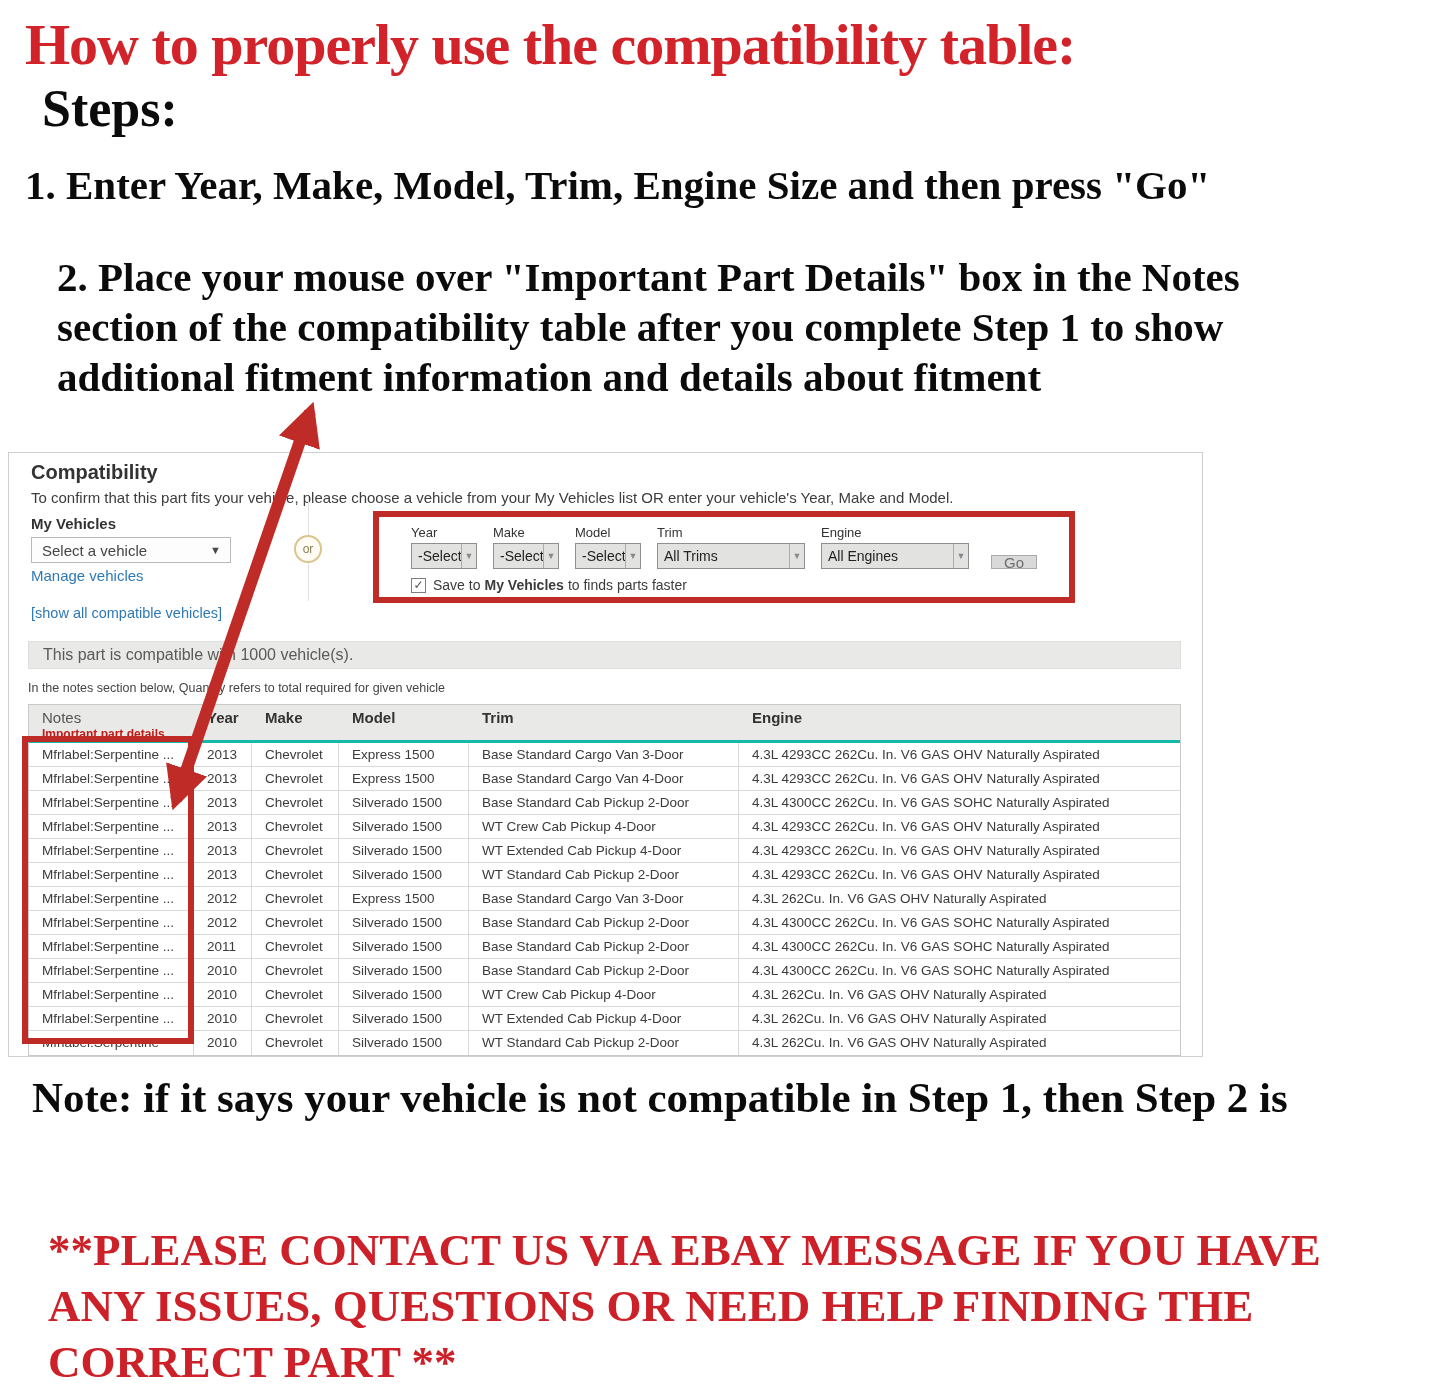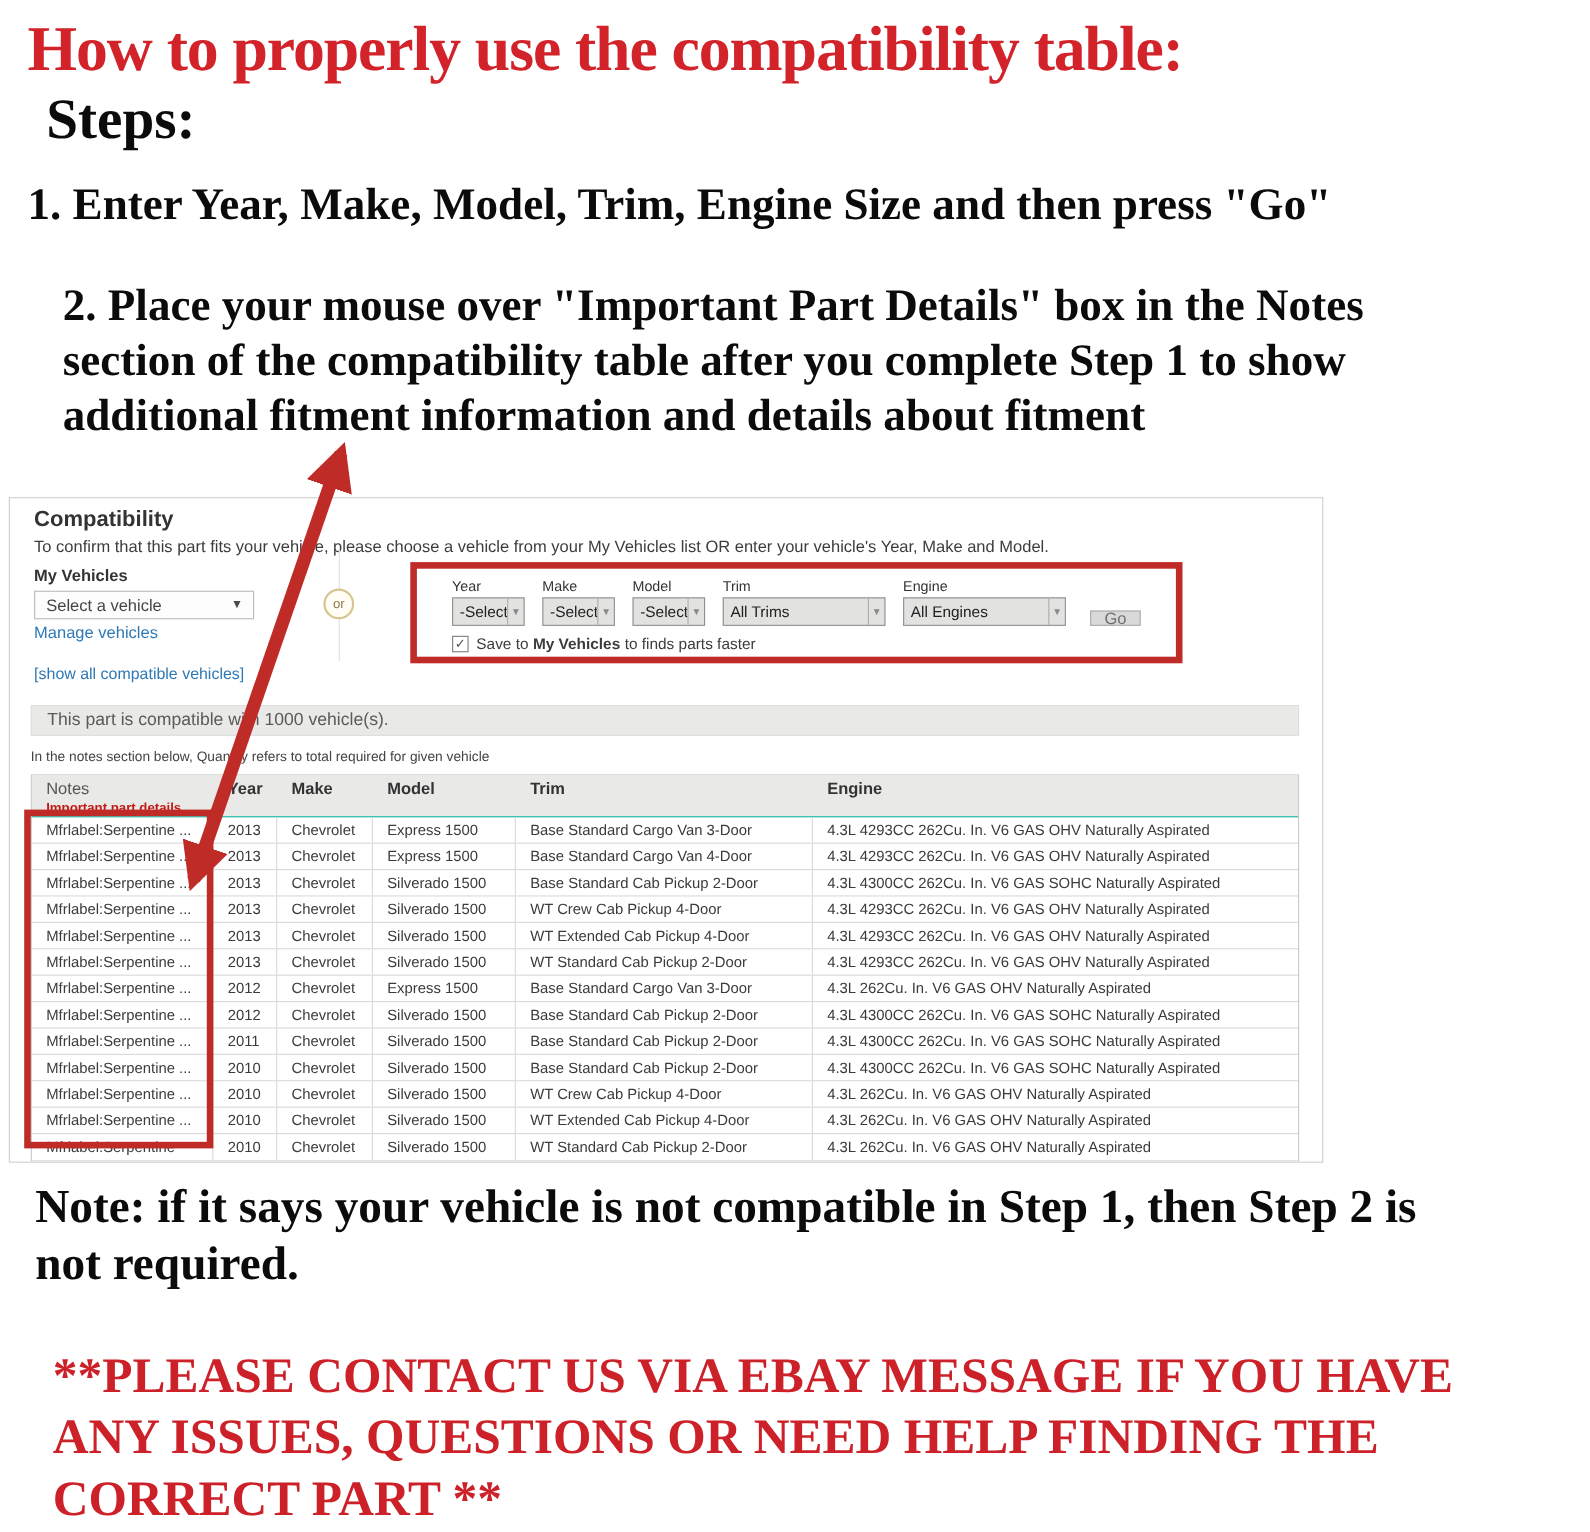--- a/index.html
+++ b/index.html
@@ -78,21 +78,21 @@
   
   #compat-bar {
     position:absolute; left:19px; top:188px; width:1153px; height:28px;
     background:#e9e9e7; border:1px solid #dedede; color:#5a5a5a; font-size:16px;
     display:flex; align-items:center; padding-left:14px;
   }
   #notes-hint { position:absolute; left:19px; top:228px; font-size:12.5px; color:#444; }
 
   
   #compat-table { position:absolute; left:19px; top:251px; width:1153px; border:1px solid #c9c9c9; background:#fff; }
-  .t-header { display:grid; grid-template-columns:165px 58px 87px 130px 270px auto; background:#e9e9e7; border-bottom:1px solid #14b8a6; height:38px; }
+  .t-header { display:grid; grid-template-columns:165px 58px 87px 130px 270px auto; background:#e9e9e7; border-bottom:3px solid #14b8a6; height:38px; }
   .t-header .hcell { padding:4px 0 0 13px; font-size:15px; font-weight:bold; color:#333; }
   .t-header .hcell.notes-h { font-weight:normal; color:#555; }
   .notes-sub { font-size:12px; font-weight:bold; color:#c11b17; margin-top:1px; }
   .t-row { display:grid; grid-template-columns:165px 58px 87px 130px 270px auto; height:24px; border-bottom:1px solid #d9d9d9; }
   .t-row:last-child { border-bottom:none; }
   .t-cell {
     font-size:13.5px; color:#3b3b3b; line-height:23px; padding-left:13px;
     border-right:1px solid #d9d9d9; white-space:nowrap; overflow:hidden;
   }
   .t-cell:last-child { border-right:none; }
@@ -301,21 +301,20 @@
           <div class="t-cell">4.3L 262Cu. In. V6 GAS OHV Naturally Aspirated</div>
         </div>
       </div>
   </div>
 
   <div id="notes-redbox"></div>
 </div>
 
 <div id="note-text" class="serif">
     <div>Note: if it says your vehicle is not compatible in Step 1, then Step 2 is</div>
-    <div>not required.</div>
   </div>
 <div id="contact-text" class="serif">
     <div>**PLEASE CONTACT US VIA EBAY MESSAGE IF YOU HAVE</div>
     <div>ANY ISSUES, QUESTIONS OR NEED HELP FINDING THE</div>
     <div>CORRECT PART **</div>
   </div>
 
 <svg id="arrow-svg" width="1445" height="1393">
   <defs>
     <marker id="ah" viewBox="0 0 10 10" refX="7.5" refY="5" markerWidth="3.6" markerHeight="3.6" orient="auto-start-reverse">

